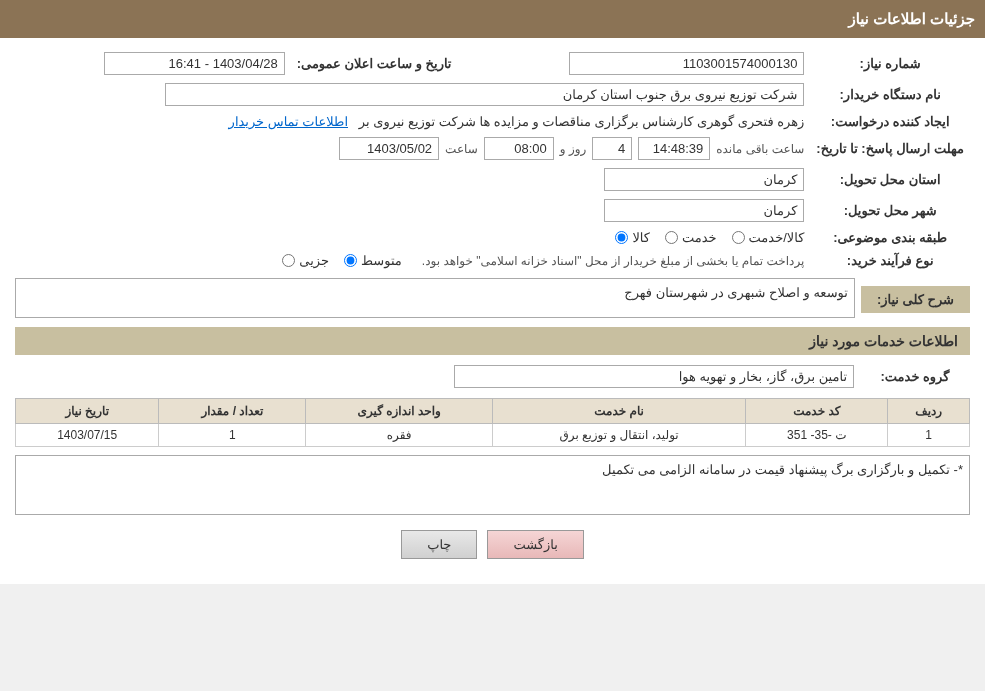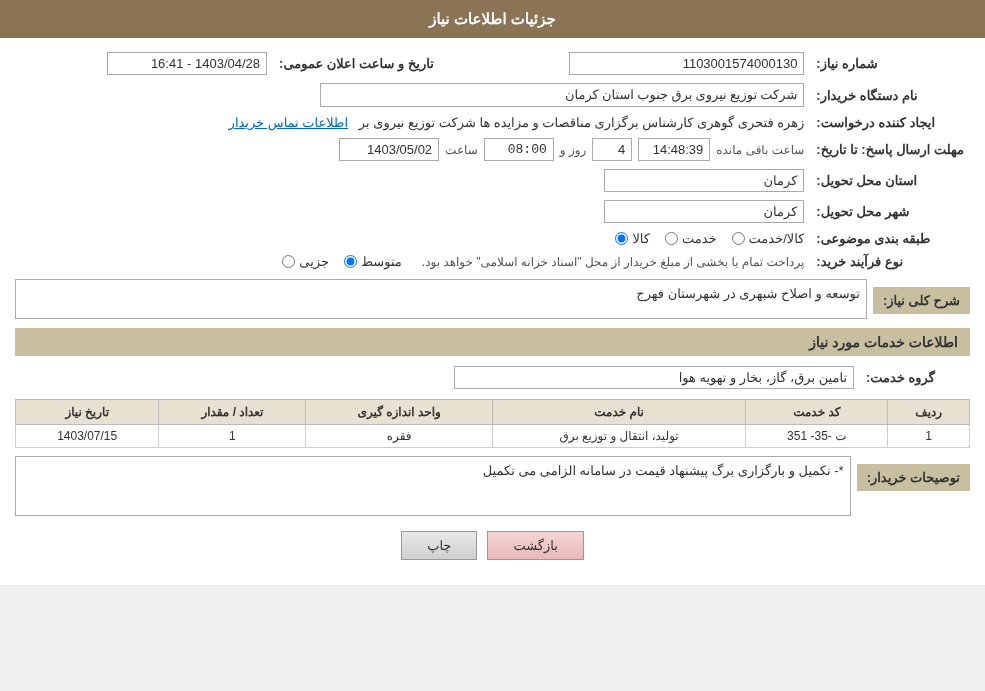--- a/index.html
+++ b/index.html
@@ -11,55 +11,55 @@
       color: #333;
     }
     .container {
       width: 985px;
       margin: 0 auto;
       background: #fff;
     }
     .header {
       background: #8B7355;
       color: #fff;
-      text-align: center;
+      text-align: right;
       padding: 10px;
       font-size: 15px;
       font-weight: bold;
     }
     .content {
       padding: 10px 15px;
     }
     .info-table {
       width: 100%;
       border-collapse: collapse;
       margin-bottom: 6px;
     }
     .info-table td {
       padding: 4px 6px;
       vertical-align: middle;
     }
     .label-cell {
-      text-align: left;
+      text-align: center;
       white-space: nowrap;
       color: #333;
       font-weight: bold;
       width: 130px;
     }
     .value-cell {
       text-align: right;
     }
     .input-field {
       border: 1px solid #aaa;
       background: #fff;
       padding: 3px 6px;
       text-align: right;
       direction: rtl;
     }
-    .input-sm { width: 160px; }
+    .input-sm { width: 181px; }
     .input-md { width: 235px; }
     .link-blue { color: #0066cc; cursor: pointer; text-decoration: underline; }
     .row-flex {
       display: flex;
       align-items: center;
       gap: 6px;
     }
     .section-header {
       background: #c8bfa0;
       padding: 6px 12px;
@@ -151,38 +151,38 @@
           <span class="input-field input-md" style="display:inline-block;">1103001574000130</span>
         </td>
         <td class="label-cell" style="text-align:right;">تاریخ و ساعت اعلان عمومی:</td>
         <td class="value-cell">
           <span class="input-field input-sm" style="display:inline-block;">1403/04/28 - 16:41</span>
         </td>
       </tr>
       <tr>
         <td class="label-cell">نام دستگاه خریدار:</td>
         <td class="value-cell" colspan="3">
-          <span class="input-field" style="display:inline-block; width:484px;font-family:Liberation Serif, serif;">شرکت توزیع نیروی برق جنوب استان کرمان</span>
+          <span class="input-field" style="display:inline-block; width:639px;">شرکت توزیع نیروی برق جنوب استان کرمان</span>
         </td>
       </tr>
       <tr>
         <td class="label-cell">ایجاد کننده درخواست:</td>
         <td class="value-cell" colspan="3">
           <span>زهره فتحری گوهری کارشناس برگزاری مناقصات و مزایده ها شرکت توزیع نیروی بر</span>
           &nbsp;
           <span class="link-blue">اطلاعات تماس خریدار</span>
         </td>
       </tr>
       <tr>
         <td class="label-cell">مهلت ارسال پاسخ: تا تاریخ:</td>
         <td class="value-cell" colspan="3">
           <div class="row-flex" style="flex-direction: row-reverse; justify-content: flex-end;">
             <span class="input-field" style="display:inline-block; width:100px;">1403/05/02</span>
             <span class="inline-label">ساعت</span>
-            <span class="input-field" style="display:inline-block; width:70px;font-family:Liberation Mono, monospace;">08:00</span>
+            <span class="input-field" style="display:inline-block; width:70px;">08:00</span>
             <span class="inline-label">روز و</span>
             <span class="input-field" style="display:inline-block; width:40px;">4</span>
             <span class="input-field" style="display:inline-block; width:72px;">14:48:39</span>
             <span class="inline-label">ساعت باقی مانده</span>
           </div>
         </td>
       </tr>
       <tr>
         <td class="label-cell">استان محل تحویل:</td>
         <td class="value-cell" colspan="3">
@@ -229,21 +229,21 @@
               </div>
             </div>
             <span style="color:#555; font-size:12px;">پرداخت تمام یا بخشی از مبلغ خریدار از محل "اسناد خزانه اسلامی" خواهد بود.</span>
           </div>
         </td>
       </tr>
     </tbody>
       </table>
 
     <div style="display:flex; align-items:flex-start; gap:6px; margin: 6px 0;">
-      <div class="section-header" style="background:#c8bfa0; white-space:nowrap; padding:6px 10px; font-size:13px;">شرح کلی نیاز:</div>
+      <div class="section-header" style="background:#c8bfa0; white-space:nowrap; padding:6px 16px; font-size:13px;">شرح کلی نیاز:</div>
       <div style="flex:1;">
         <div class="desc-box" style="min-height:40px;">توسعه و اصلاح شبهری در شهرستان فهرج</div>
       </div>
     </div>
 
     <div class="section-header">اطلاعات خدمات مورد نیاز</div>
 
     <table class="info-table" style="margin:4px 0;">
       <tbody>
           <tr>
@@ -272,21 +272,20 @@
             <td>ت -35- 351</td>
             <td>تولید، انتقال و توزیع برق</td>
             <td>فقره</td>
             <td>1</td>
             <td>1403/07/15</td>
           </tr>
         </tbody>
     </table>
 
     <div style="display:flex; align-items:flex-start; gap:6px; margin: 8px 0;">
-      <div class="section-header" style="background:#c8bfa0; white-space:nowrap; padding:6px 10px; font-size:13px;">توصیحات خریدار:</div>
       <div style="flex:1;">
         <div class="desc-box" style="min-height:60px;">*- تکمیل و بارگزاری برگ پیشنهاد قیمت در سامانه الزامی می تکمیل</div>
       </div>
     </div>
 
     <div class="btn-row">
       <button class="btn btn-back">بازگشت</button>
       <button class="btn btn-print">چاپ</button>
     </div>
 

